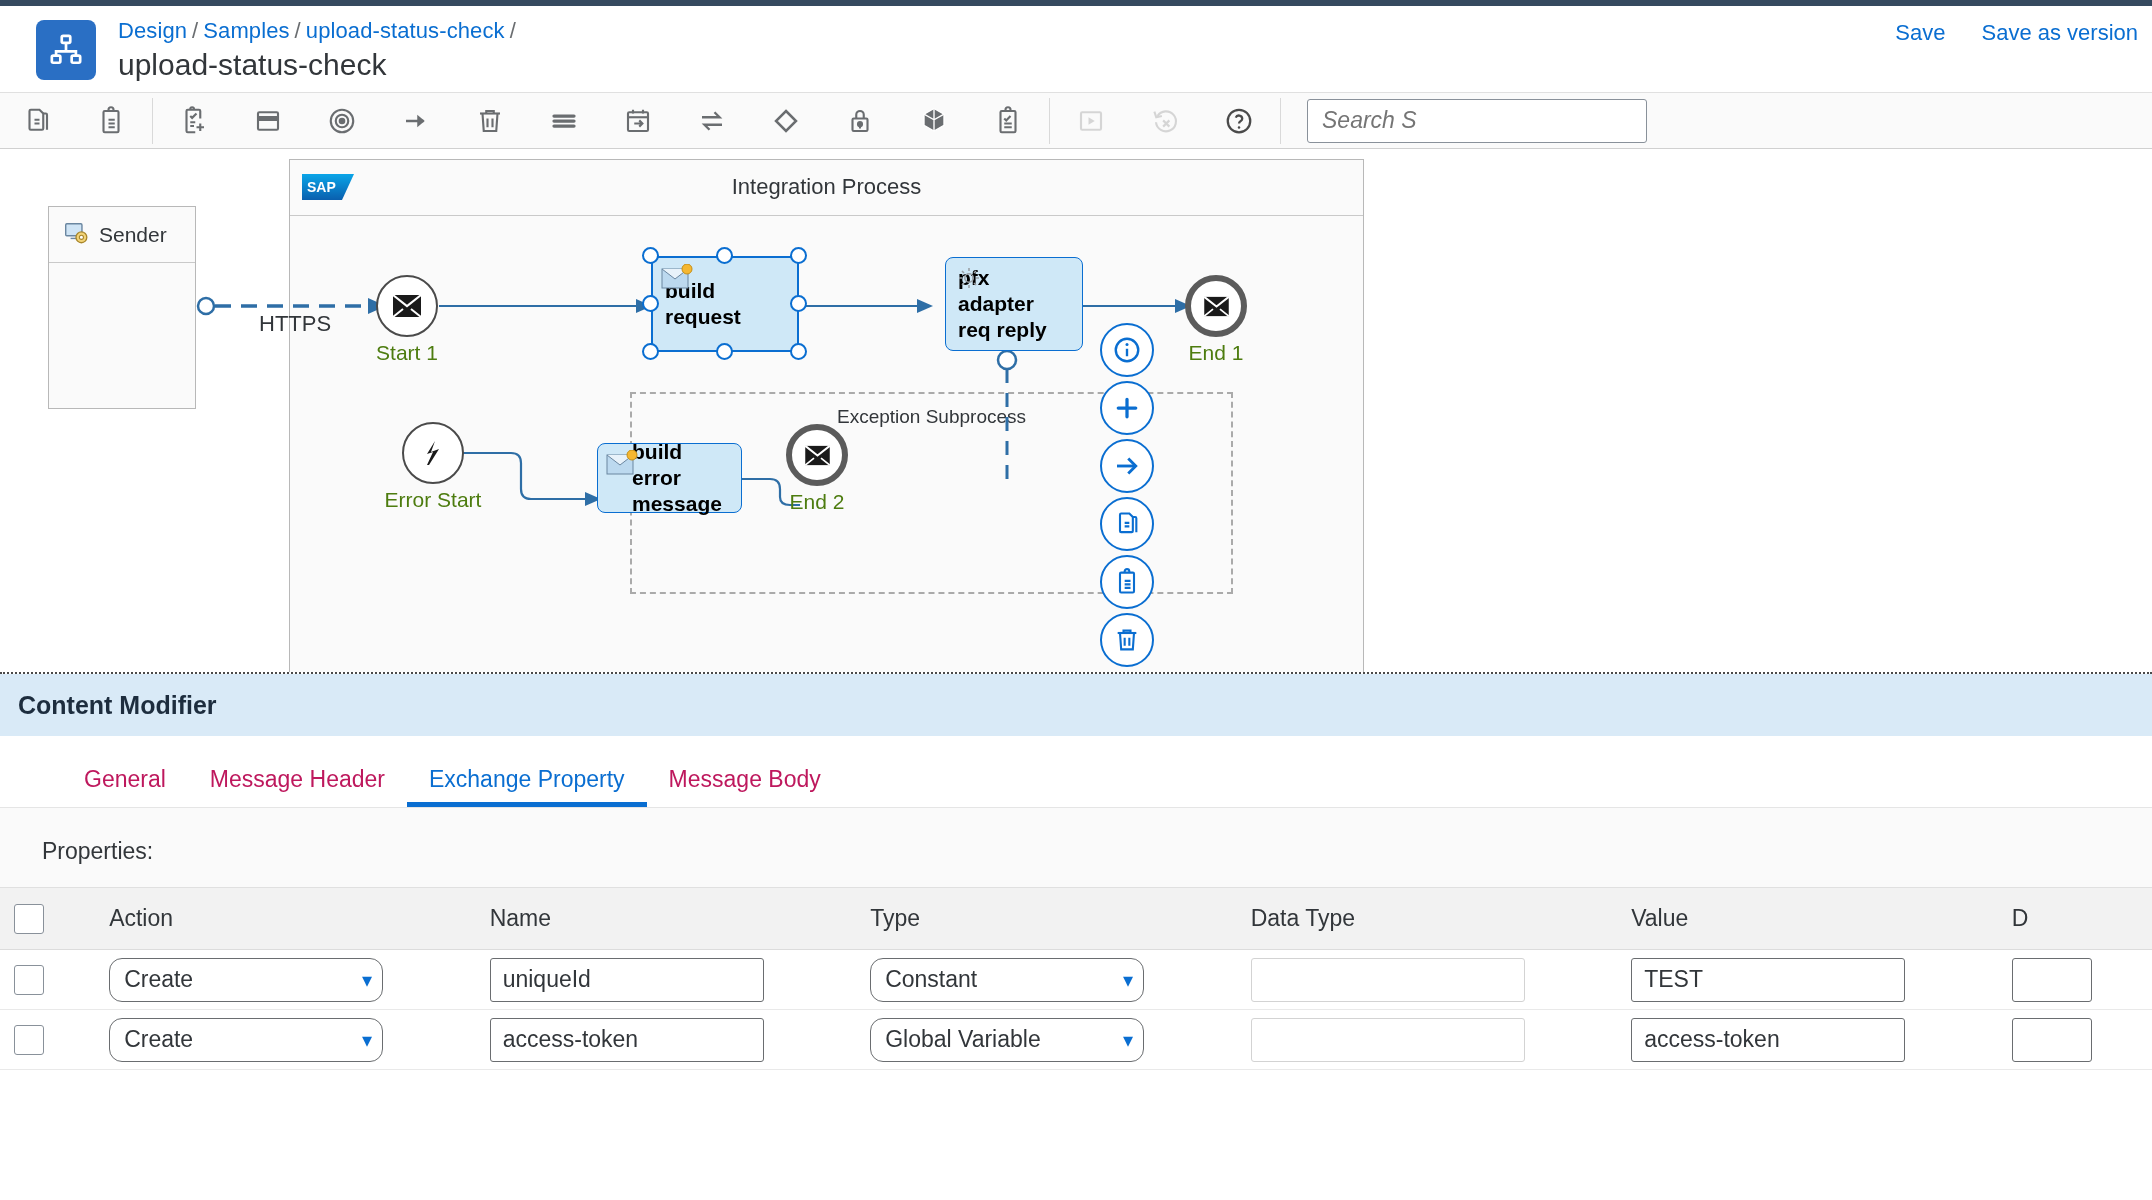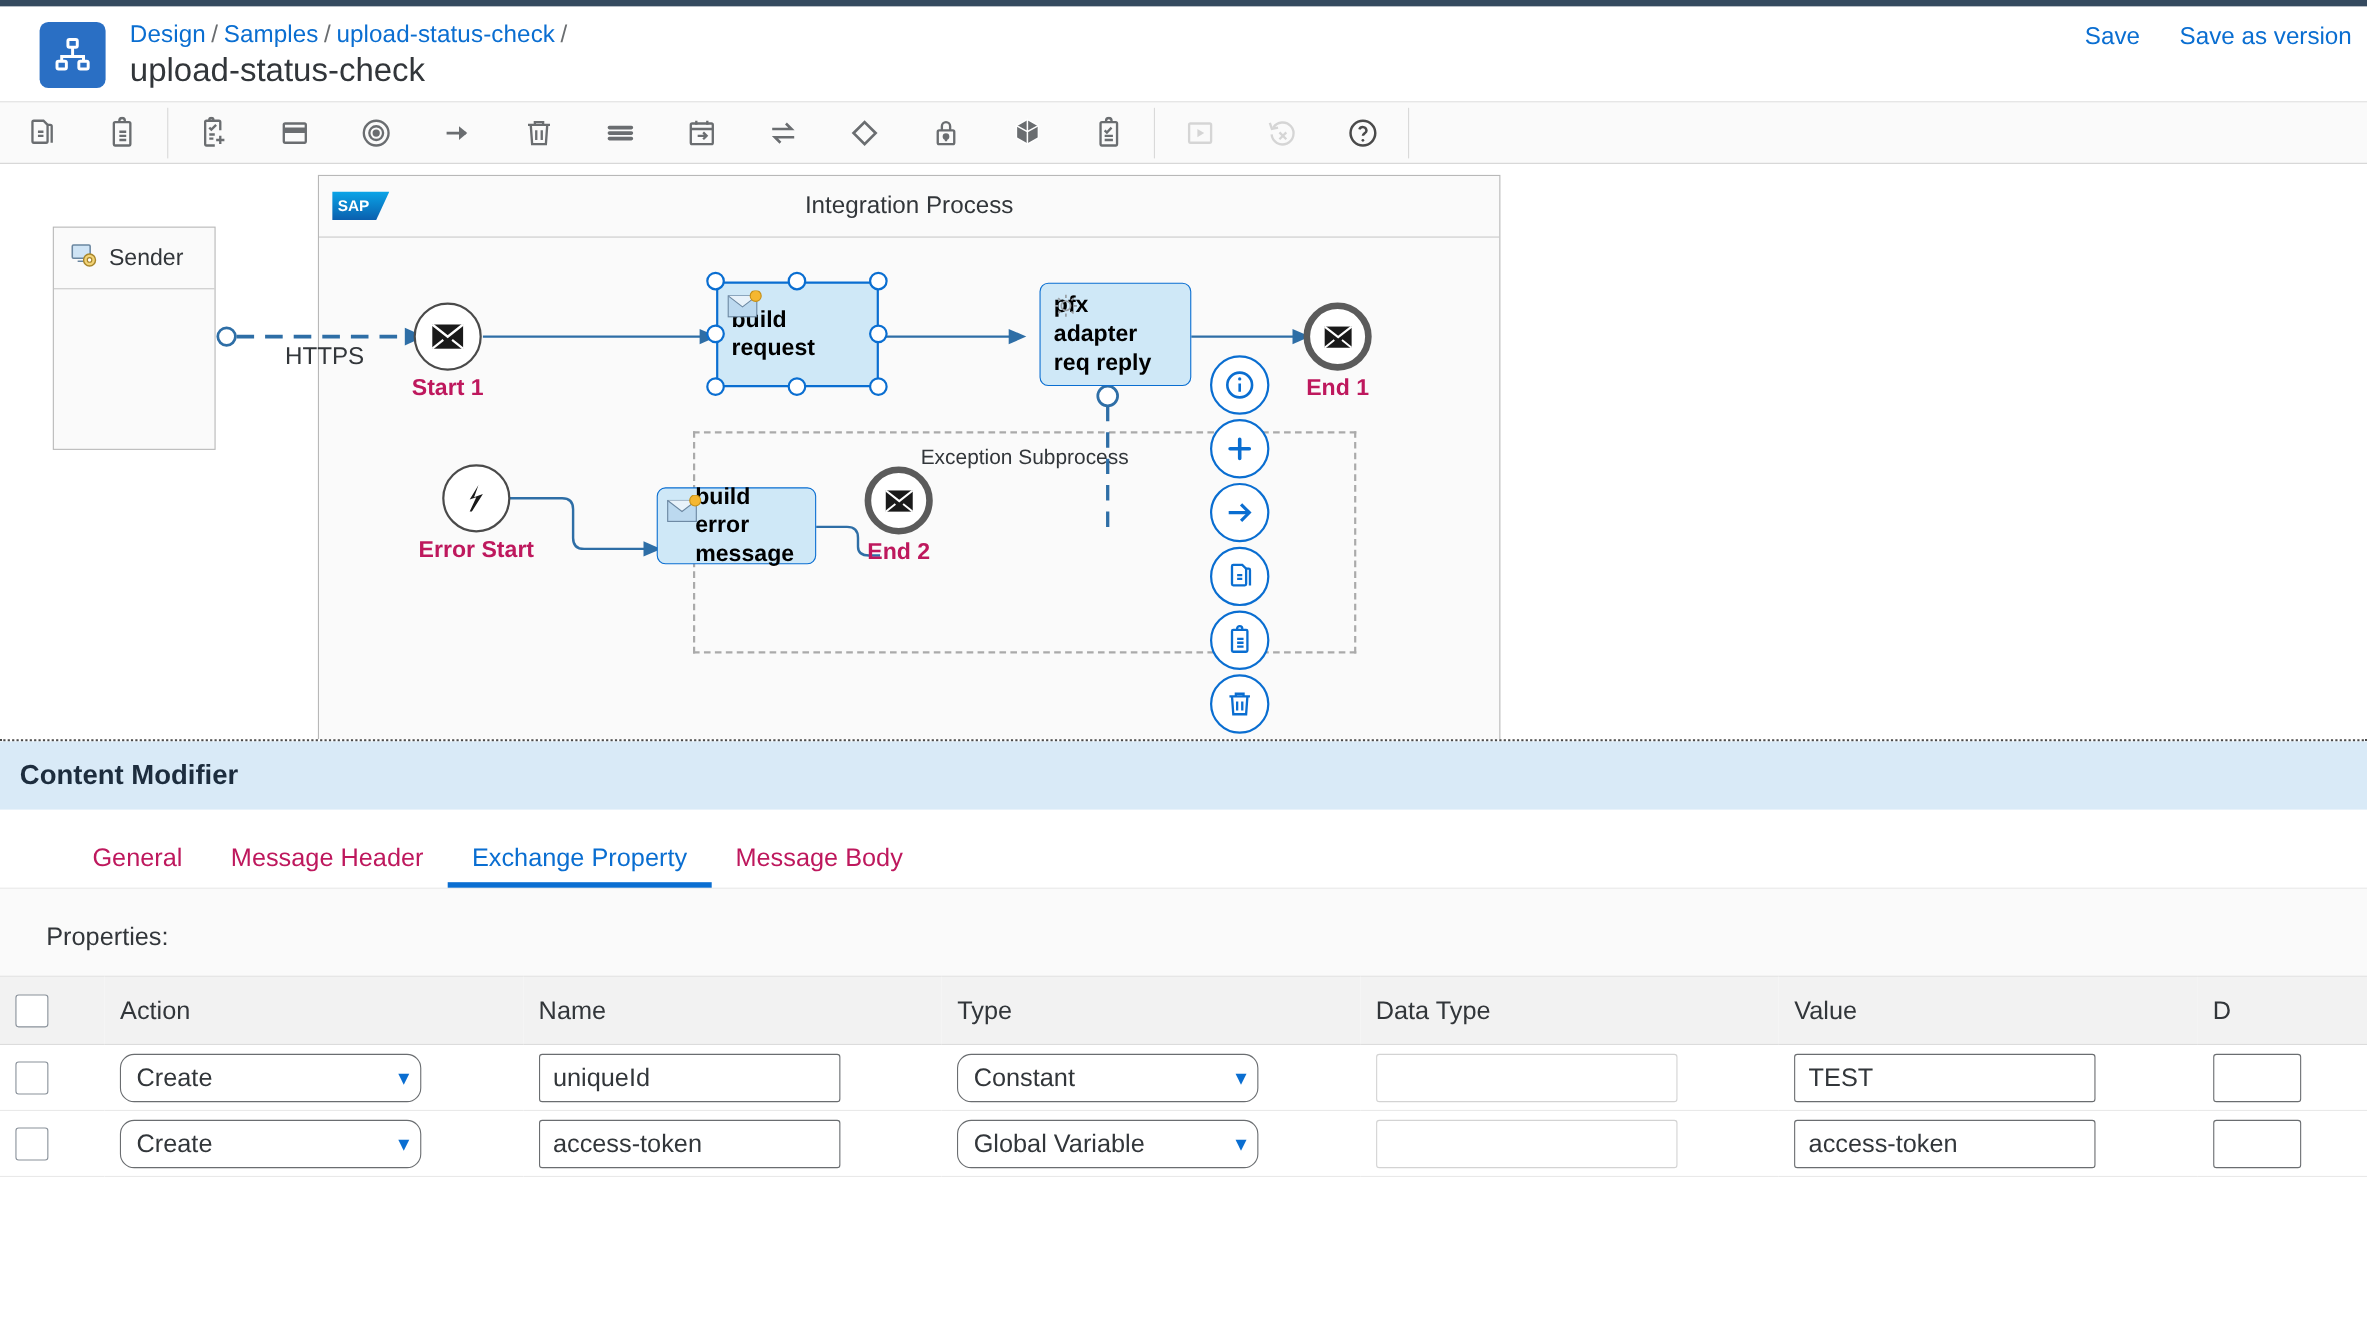--- a/index.html
+++ b/index.html
@@ -66,21 +66,21 @@
   }
   .subproc-title { position:absolute; left:0; right:0; top:12px; text-align:center; font-size:19px; color:#32363a; }
 
   .node { position:absolute; }
   .ev-circle {
     border-radius:50%; background:#fff; display:flex; align-items:center; justify-content:center;
   }
   .ev-start { width:62px; height:62px; border:2px solid #4a4a4a; }
   .ev-end   { width:62px; height:62px; border:6px solid #5b5b5b; }
   .ev-err   { width:62px; height:62px; border:2px solid #4a4a4a; }
-  .node-label { position:absolute; left:50%; transform:translateX(-50%); top:66px; font-size:21px; white-space:nowrap; color:#be185d;font-weight:bold; }
+  .node-label { position:absolute; left:50%; transform:translateX(-50%); top:66px; font-size:21px; white-space:nowrap; color:#4d7c0f; }
 
   .task {
     background:#cfe8f7; border:2px solid #0a6ed1; border-radius:5px;
     display:flex; align-items:center; justify-content:center; text-align:left;
     font-size:21px; color:#000; line-height:1.25; padding:0 12px;font-weight:bold;
   }
   .task.rounded { border-radius:8px; border-width:1px; }
   .task .badge { position:absolute; left:8px; top:6px; width:32px; height:26px; }
   .handle { position:absolute; width:17px; height:17px; border-radius:50%; background:#fff; border:2px solid #0a6ed1; }
 
@@ -278,20 +278,23 @@
       <div class="tb-btn">
         <svg width="30" height="30" viewBox="0 0 24 24" fill="none" stroke="#4a4a4a" stroke-width="1.8">
           <circle cx="12" cy="12" r="9"></circle>
           <path d="M9.4 9.3a2.7 2.7 0 0 1 5.2.9c0 1.8-2.6 2.1-2.6 3.8"></path>
             <circle cx="12" cy="17.2" r="1" fill="#4a4a4a" stroke="none"></circle>
         </svg>
       </div>
     </div>
     <div class="tb-sep"></div>
 
+    <div class="search-wrap">
+      <input class="search-input" type="text" placeholder="Search S" style="">
+    </div>
   </div>
 
   <div class="canvas">
 
     <div class="pool sender-pool">
       <div class="pool-header">
         <span>
           <svg width="26" height="26" viewBox="0 0 24 24" fill="none">
             <rect x="2.5" y="3.5" width="15" height="11" rx="1" fill="#cfe4f5" stroke="#6a86a0" stroke-width="1.3"></rect>
             <path d="M7 17h7" stroke="#6a86a0" stroke-width="1.3"></path>

